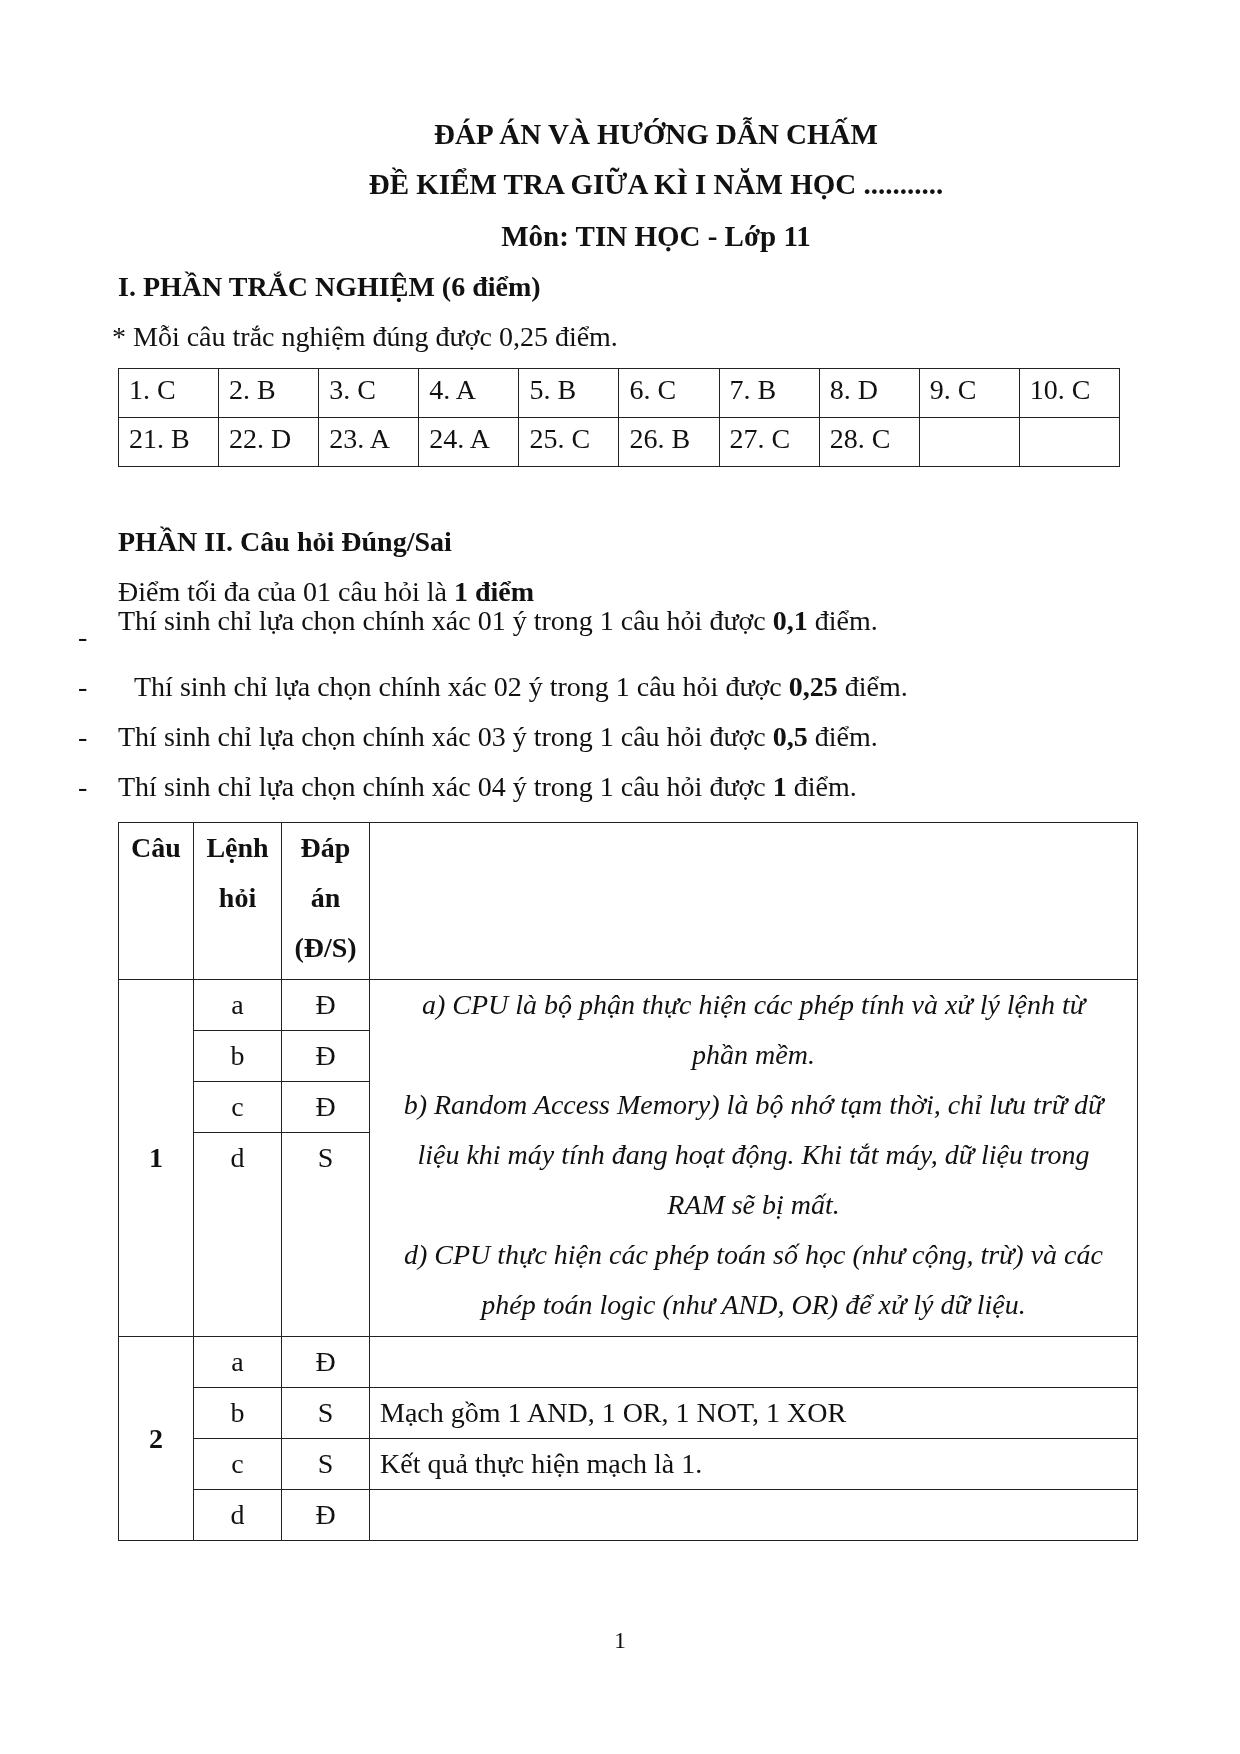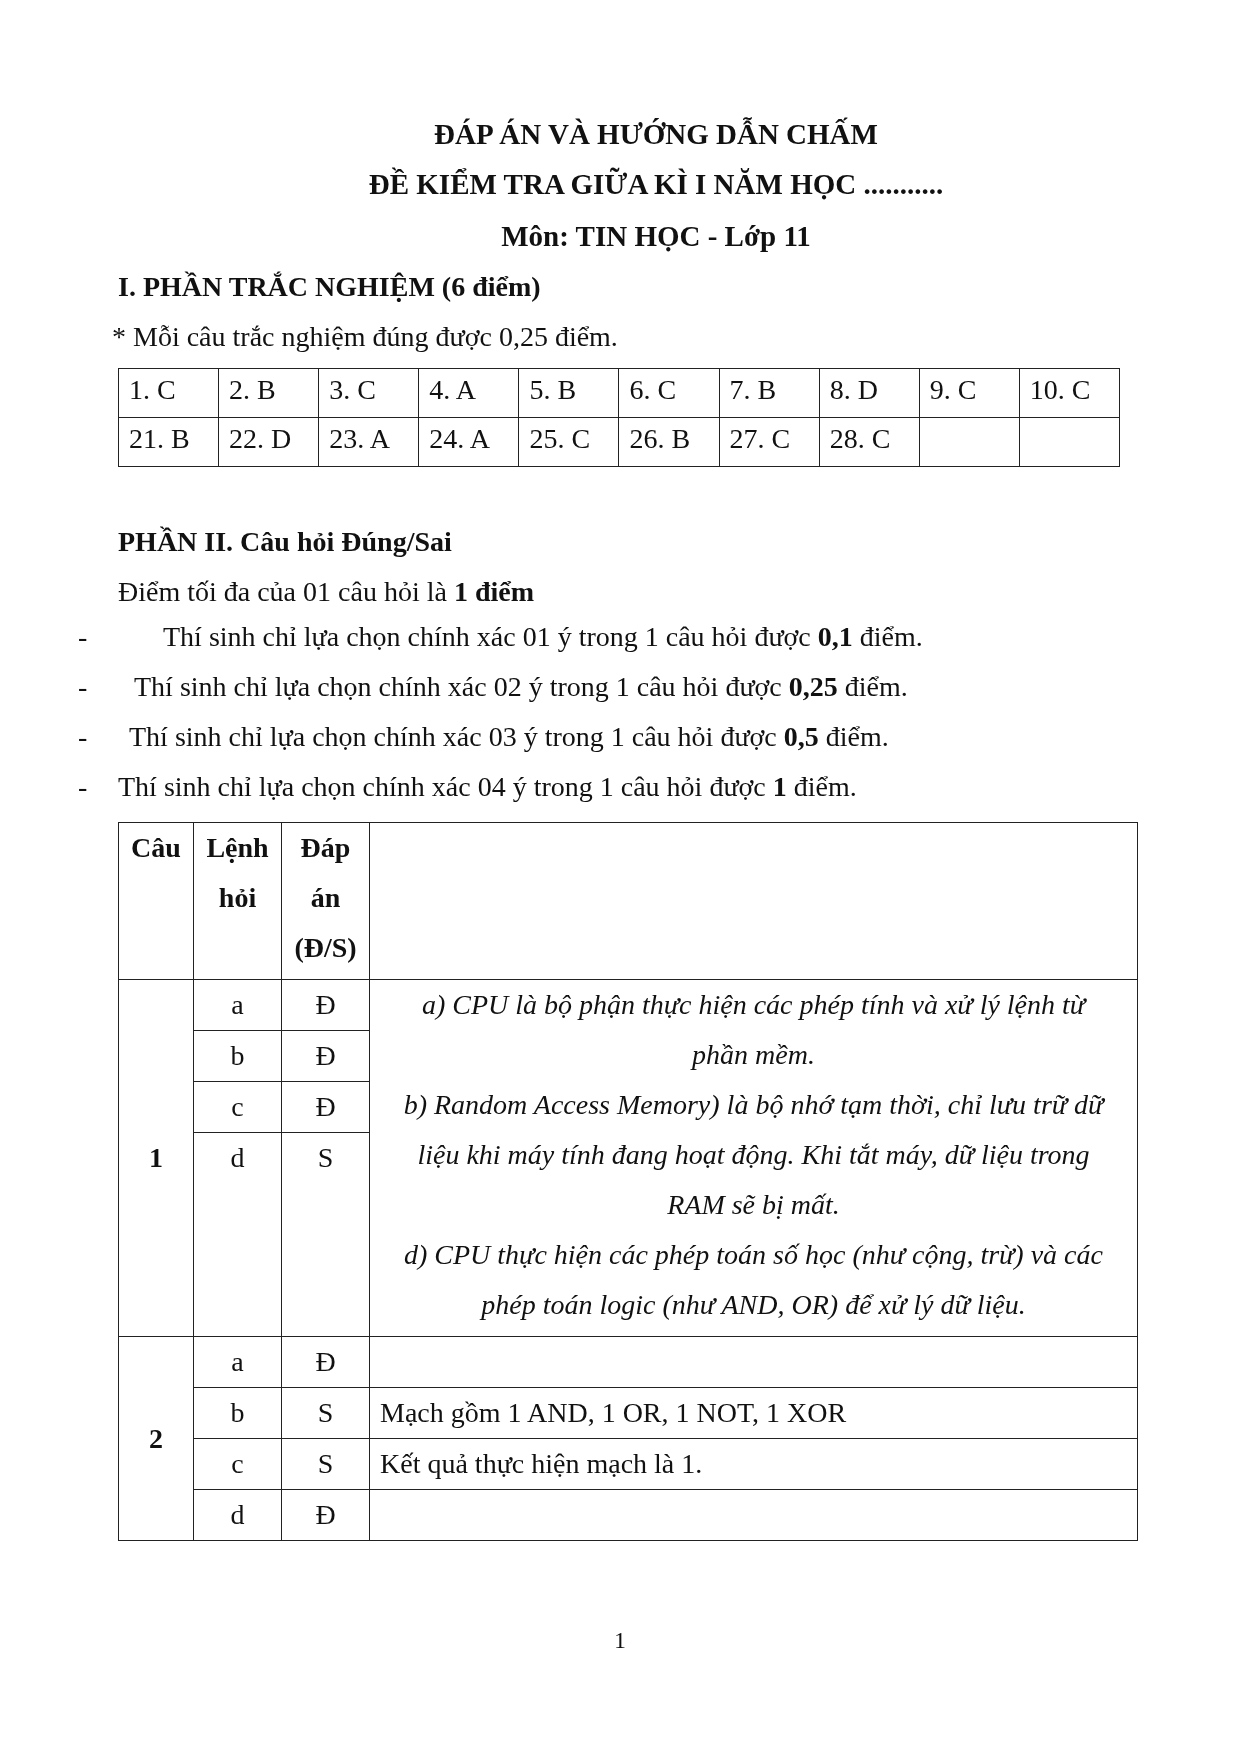--- a/index.html
+++ b/index.html
@@ -76,25 +76,25 @@
     </tbody>
 </table>
 
 <div class="heading" style="left:118px; top:525px;">PHẦN II. Câu hỏi Đúng/Sai</div>
 <div class="text" style="left:118px; top:575px;">
   <span>Điểm tối đa của 01 câu hỏi là </span><b>1 điểm</b>
 </div>
 
 <div id="rules">
     <div class="dash" style="top: 620px;">-</div>
-    <div class="text" style="left: 118px; top: 620px; margin-left: 45px;"><span>Thí sinh chỉ lựa chọn chính xác 01 ý trong 1 câu hỏi được </span><b>0,1</b><span> điểm.</span></div>
+    <div class="text" style="left: 118px; top: 604px;"><span>Thí sinh chỉ lựa chọn chính xác 01 ý trong 1 câu hỏi được </span><b>0,1</b><span> điểm.</span></div>
     <div class="dash" style="top: 670px;">-</div>
     <div class="text" style="left: 134px; top: 670px;"><span>Thí sinh chỉ lựa chọn chính xác 02 ý trong 1 câu hỏi được </span><b>0,25</b><span> điểm.</span></div>
     <div class="dash" style="top: 720px;">-</div>
-    <div class="text" style="left: 118px; top: 720px; margin-left: 11px;"><span>Thí sinh chỉ lựa chọn chính xác 03 ý trong 1 câu hỏi được </span><b>0,5</b><span> điểm.</span></div>
+    <div class="text" style="left: 118px; top: 720px;"><span>Thí sinh chỉ lựa chọn chính xác 03 ý trong 1 câu hỏi được </span><b>0,5</b><span> điểm.</span></div>
     <div class="dash" style="top: 770px;">-</div>
     <div class="text" style="left: 118px; top: 770px;"><span>Thí sinh chỉ lựa chọn chính xác 04 ý trong 1 câu hỏi được </span><b>1</b><span> điểm.</span></div>
   </div>
 
 <table id="tf">
   <tbody>
     <tr>
       <td class="c-cau hdr"><span>Câu</span></td>
       <td class="c-lenh hdr"><span>Lệnh</span><br><span>hỏi</span></td>
       <td class="c-dap hdr"><span>Đáp</span><br><span>án</span><br><span>(Đ/S)</span></td>

